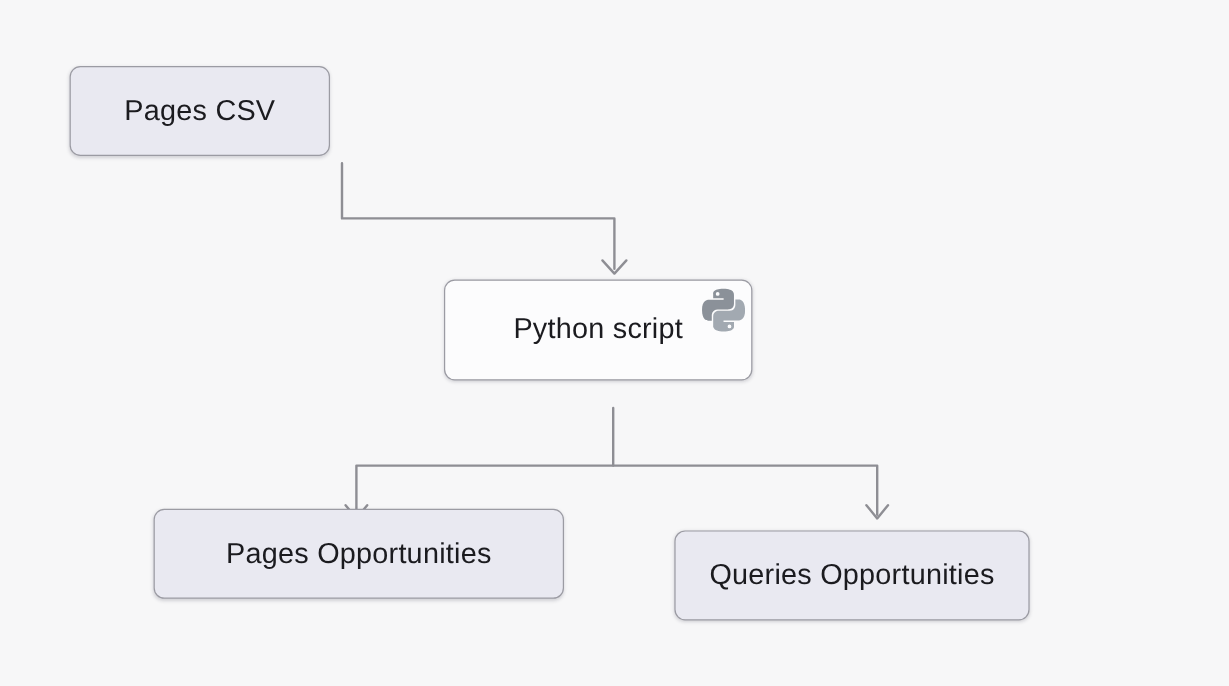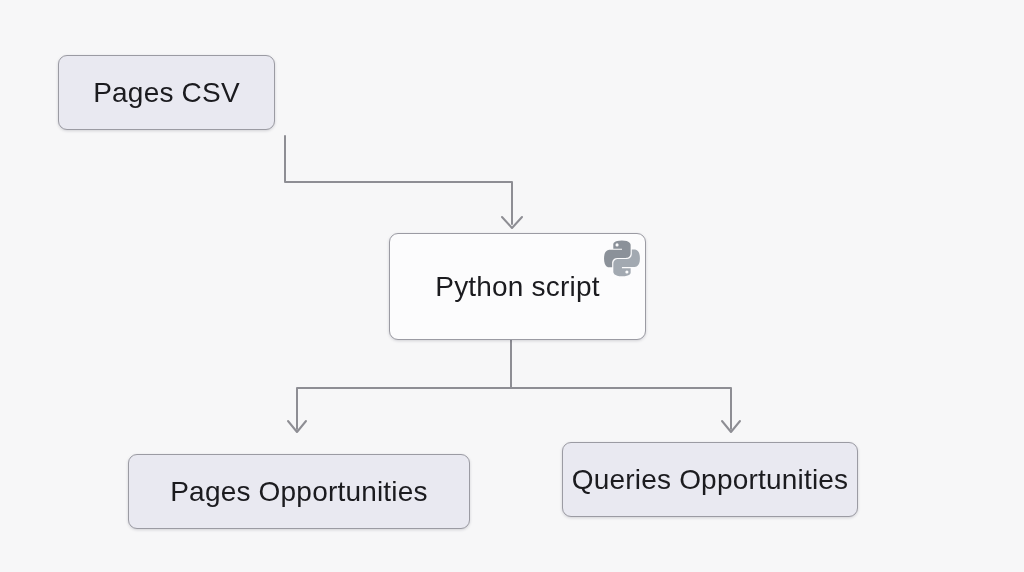--- a/index.html
+++ b/index.html
@@ -37,29 +37,29 @@
     position: absolute;
     display: flex;
     align-items: center;
     justify-content: center;
     background: var(--node_fill, #e9e9f1);
     border: 1.5px solid var(--node_border, #9b9ba3);
     border-radius: 9px;
     box-shadow: 0 1px 3px rgba(40, 40, 60, 0.18);
     box-sizing: border-box;
     color: var(--text, #1b1b1f);
-    font-size: 28px;
+    font-size: 24px;
     letter-spacing: 0.2px;
     white-space: nowrap;
   }
   .node--pages-csv        { left: 58px;  top: 55px;  width: 217px; height: 75px; }
   .node--queries-csv      { left: 295px; top: 55px;  width: 218px; height: 75px; }
-  .node--python-script    { left: 389px; top: 233px; width: 257px; height: 107px;
+  .node--python-script    { left: 370px; top: 233px; width: 257px; height: 84px;
                             background: var(--node_fill_light, #fcfcfd); }
-  .node--pages-opps       { left: 128px; top: 454px; width: 342px; height: 75px; }
+  .node--pages-opps       { left: 128px; top: 424px; width: 342px; height: 75px; }
   .node--queries-opps     { left: 562px; top: 442px; width: 296px; height: 75px; }
   .node-badge {
     position: absolute;
     top: 6px;
     right: 5px;
     width: 36px;
     height: 37px;
     display: block;
   }
   .node-badge svg {

